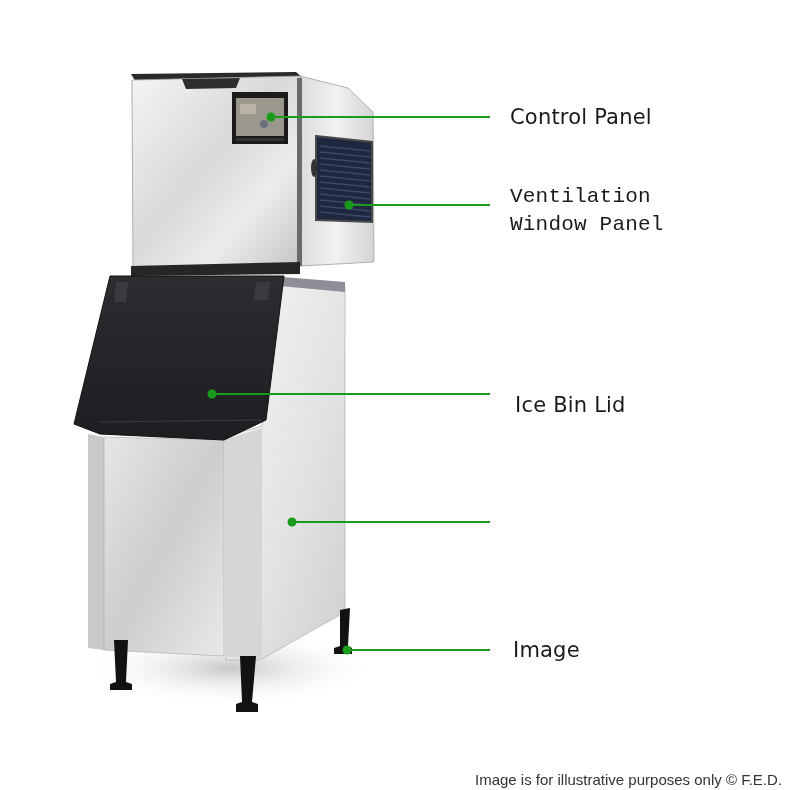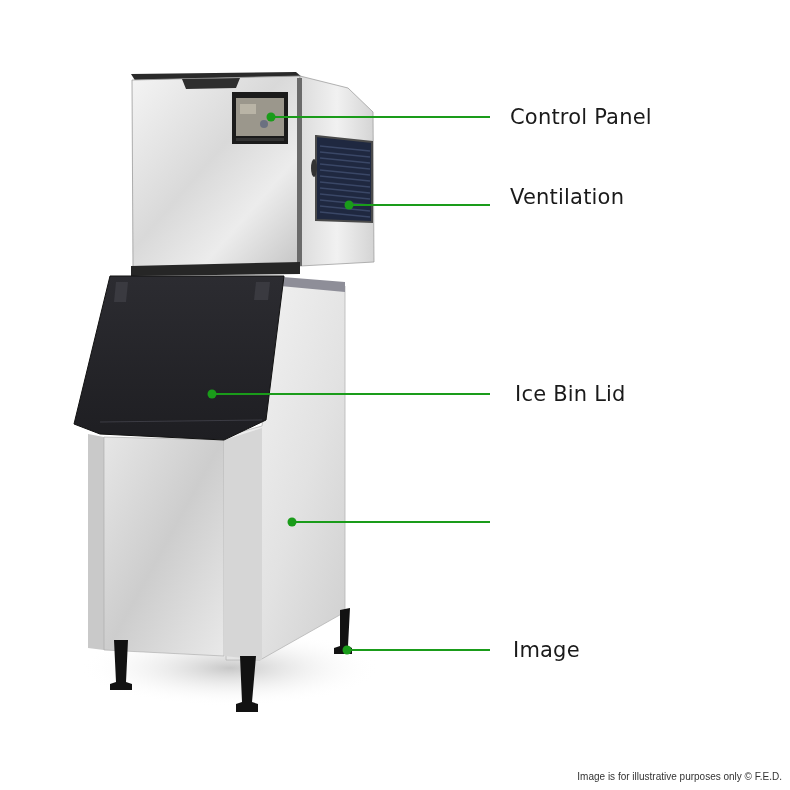--- a/index.html
+++ b/index.html
@@ -1,22 +1,22 @@
 <!DOCTYPE html>
 <html><head>
 <meta charset="utf-8">
 <style>
   html, body { margin: 0; padding: 0; background: #ffffff; }
   body { width: 790px; height: 790px; position: relative; overflow: hidden;
          font-family: "DejaVu Sans", "Liberation Sans", sans-serif; }
   #stage { position: absolute; left: 0; top: 0; width: 790px; height: 712px; }
   svg.product { position: absolute; left: 0; top: 0; }
   .label { position: absolute; color: #1a1a1a; font-size: 21px; line-height: 28px; letter-spacing: 0.2px; white-space: nowrap; }
-  .label.two-line { line-height: 28px; }
-  .footnote { position: absolute; right: 8px; top: 771px; font-size: 10px; color: #333; font-family: "Liberation Sans", sans-serif; white-space: nowrap; margin-left: 34px; }
+  .label.two-line { line-height: 28px; font-family: Liberation Mono, monospace; }
+  .footnote { position: absolute; right: 8px; top: 771px; font-size: 15px; color: #333; font-family: "Liberation Sans", sans-serif; white-space: nowrap; margin-left: 34px; }
 </style>
 </head>
 <body>
 
 <div id="stage">
 
   <svg class="product" width="790" height="790" viewBox="0 0 790 790">
     <defs>
       <linearGradient id="gFront" x1="0" y1="0" x2="1" y2="1">
         <stop offset="0" stop-color="#f4f4f4"></stop>
@@ -132,21 +132,22 @@
 
       <line x1="347" y1="650" x2="490" y2="650"></line>
       <circle cx="347" cy="650" r="4.5" stroke="none"></circle>
     </g>
   </svg>
 
   <div class="label" style="left:510px; top:103px;">Control Panel</div>
 
   <div class="label two-line" style="left:510px; top:183px;">
     <div>Ventilation</div>
+    <div>Window Panel</div>
   </div>
 
-  <div class="label" style="left:515px; top:380px;">Ice Bin Lid</div>
+  <div class="label" style="left:515px; top:391px;">Ice Bin Lid</div>
 
 
   <div class="label" style="left:513px; top:636px;">Image</div>
 
   <div class="footnote">Image is for illustrative purposes only © F.E.D.</div>
 </div>
 
 </body></html>

